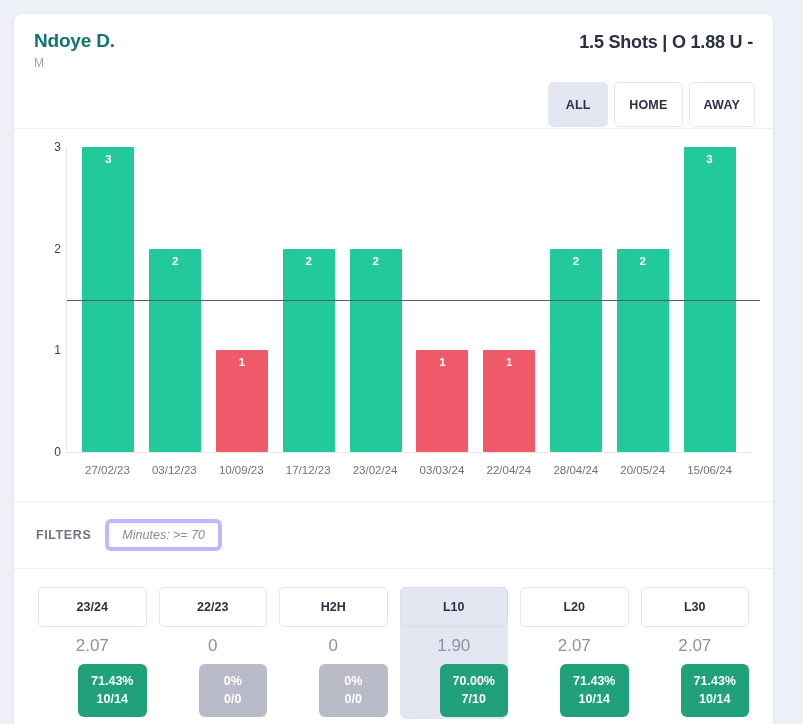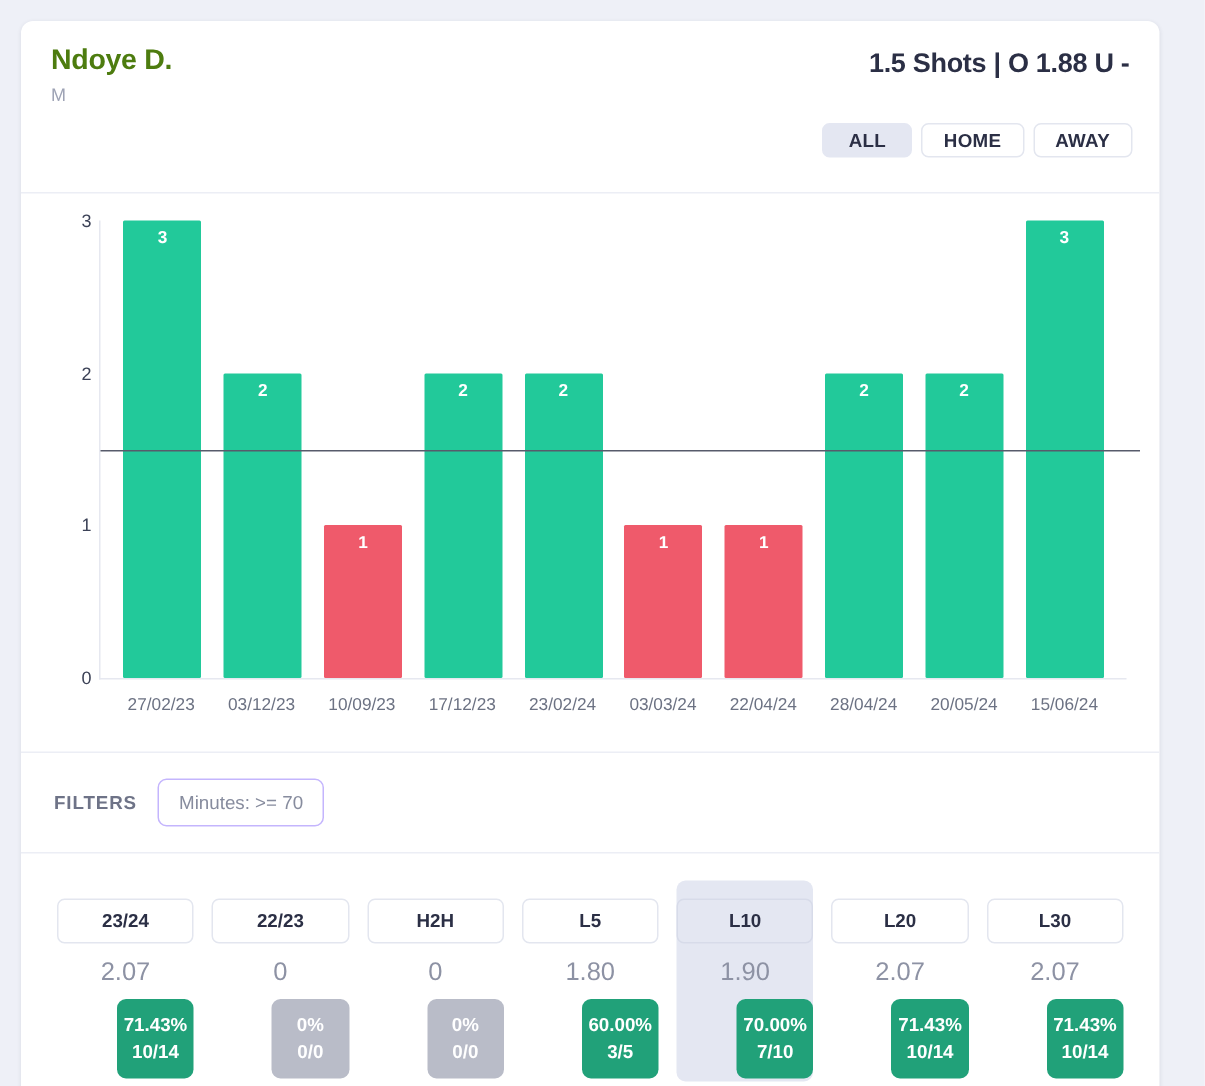--- a/index.html
+++ b/index.html
@@ -15,37 +15,37 @@
     width: 759px;
     background: #ffffff;
     border-radius: 8px;
     box-shadow: 0 1px 3px rgba(30,35,60,.10);
     overflow: hidden;
   }
 
   
   .header { padding: 16px 20px 0 20px; position: relative; height: 114px; }
   .player-name {
-    font-size: 19px; font-weight: 700; color: #4d7c0f;
+    font-size: 19px; font-weight: 700; color: #0f766e;
     letter-spacing: -0.2px;
   }
   .player-sub {
     font-size: 12px; color: #9ea3b5; margin-top: 4px;
   }
   .market-line {
     position: absolute; right: 20px; top: 18px;
     font-size: 18px; font-weight: 600; color: #2b2f45;
     letter-spacing: -0.2px; white-space: nowrap;
   }
   .tabs {
     position: absolute; right: 18px; top: 68px;
     display: flex; gap: 6px;
   }
   .tab {
-    min-width: 60px; height: 23px;
+    min-width: 60px; height: 45px;
     display: flex; align-items: center; justify-content: center;
     font-size: 12.5px; font-weight: 600; color: #2b2f45;
     background: #ffffff;
     border: 1px solid #e3e6ef;
     border-radius: 5px;
     padding: 0 14px;
     cursor: pointer;
     letter-spacing: .2px;
   }
   .tab.active { background: #e4e7f2; border-color: #e4e7f2; }
@@ -106,46 +106,46 @@
   
   .filters {
     height: 66px; display: flex; align-items: center;
     padding: 0 22px;
   }
   .filters-label {
     font-size: 12.5px; font-weight: 700; color: #6e7387;
     letter-spacing: .6px; margin-right: 14px;
   }
   .filter-chip {
-    border: 1px solid #c4b5fd; border-radius: 6px;
+    border: 4px solid #c4b5fd; border-radius: 6px;
     height: 32px; display: flex; align-items: center;
     padding: 0 13px;
     font-size: 12.5px; color: #878c9e; background: #fff;
     cursor: pointer;
+    font-style: italic;
   }
 
   
   .stats {
     padding: 18px 24px 22px 24px;
     display: flex; gap: 12px;
   }
   .stat-col {
     flex: 1 1 0;
     display: flex; flex-direction: column; align-items: stretch;
     border-radius: 6px;
     padding-bottom: 2px;
   }
   .stat-col.selected { background: #e4e7f2; }
   .stat-head {
-    height: 30px; border: 1px solid #e3e6ef; border-radius: 5px;
+    height: 40px; border: 1px solid #e3e6ef; border-radius: 5px;
     background: #ffffff;
     display: flex; align-items: center; justify-content: center;
     font-size: 12.5px; font-weight: 700; color: #2b2f45;
     cursor: pointer;
-    margin-top: 12px;
   }
   .stat-col.selected .stat-head { background: #e4e7f2; border-color: #d7dbe9; }
   .stat-avg {
     text-align: center; font-size: 17px; color: #8d92a4;
     padding: 9px 0 8px 0;
   }
   .stat-badge {
     border-radius: 6px;
     padding: 8px 0 9px 0;
     text-align: center;
@@ -282,28 +282,20 @@
         </div>
       </div>
       <div class="stat-col">
         <div class="stat-head">H2H</div>
         <div class="stat-avg">0</div>
         <div class="stat-badge" style="background: rgb(185, 188, 200);">
           <span class="sub">0%</span>
           <span class="sub">0/0</span>
         </div>
       </div>
-      <div class="stat-col">
-        <div class="stat-head">L5</div>
-        <div class="stat-avg">1.80</div>
-        <div class="stat-badge" style="background: rgb(33, 161, 121);">
-          <span class="sub">60.00%</span>
-          <span class="sub">3/5</span>
-        </div>
-      </div>
       <div class="stat-col selected">
         <div class="stat-head">L10</div>
         <div class="stat-avg">1.90</div>
         <div class="stat-badge" style="background: rgb(33, 161, 121);">
           <span class="sub">70.00%</span>
           <span class="sub">7/10</span>
         </div>
       </div>
       <div class="stat-col">
         <div class="stat-head">L20</div>

